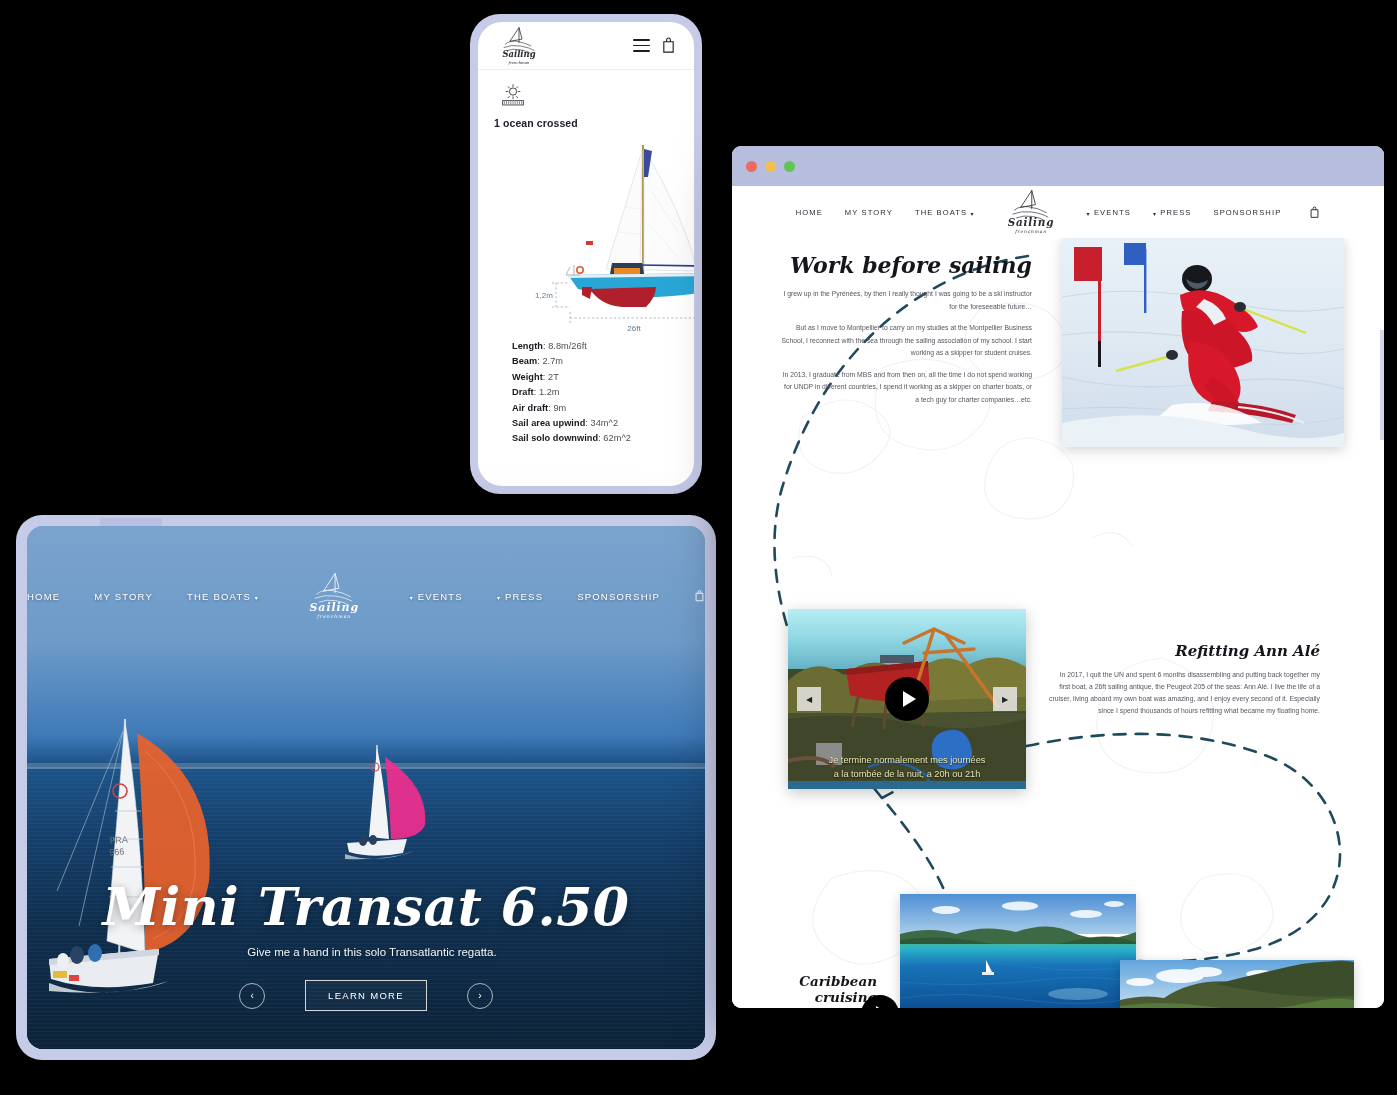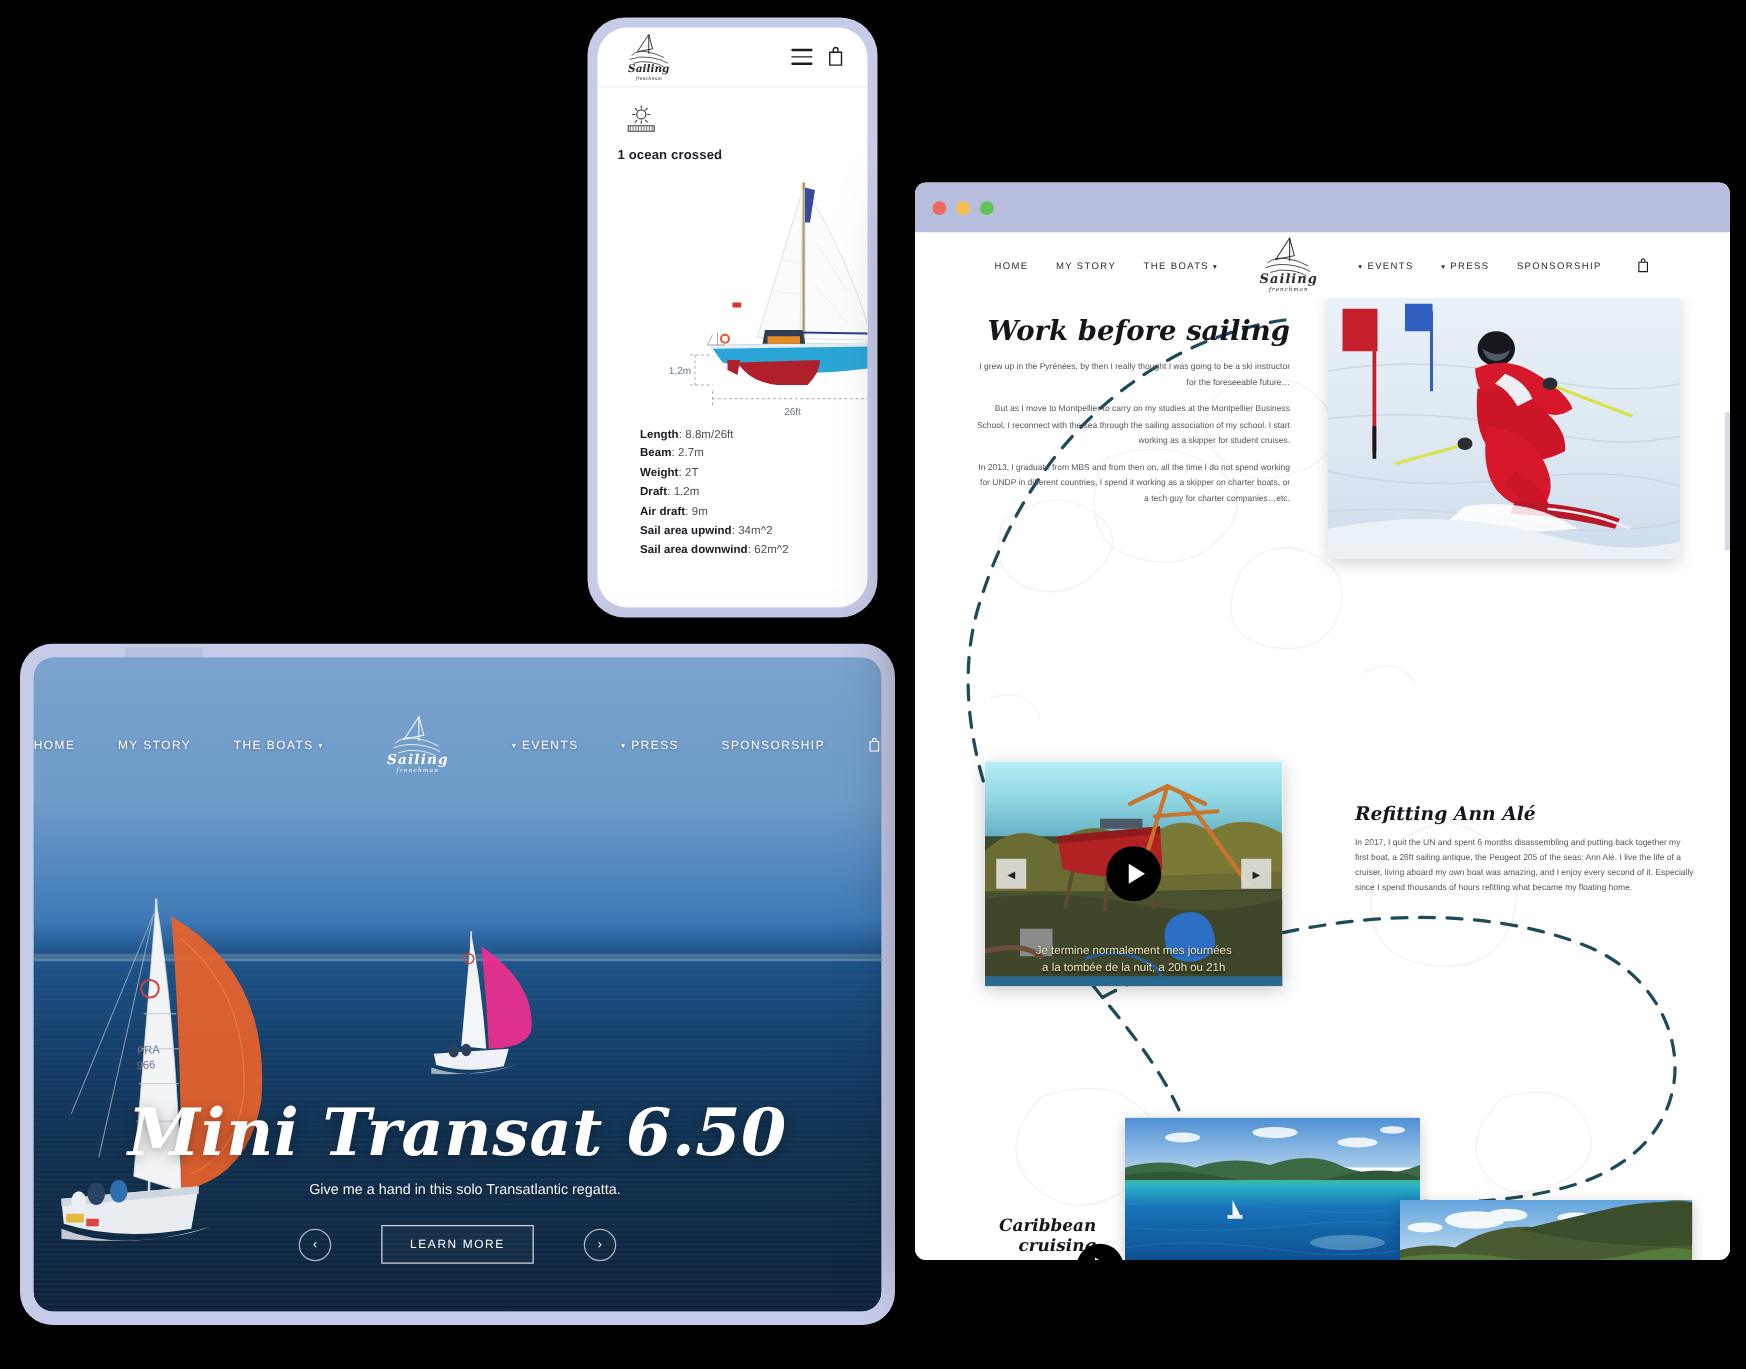--- a/index.html
+++ b/index.html
@@ -106,21 +106,21 @@
     width:44px; height:44px; border-radius:50%; background:#000; display:flex;
     align-items:center; justify-content:center;}
   .play-btn.small{ width:38px; height:38px;}
   .play-tri{ width:0; height:0; border-left:13px solid #fff; border-top:8px solid transparent;
     border-bottom:8px solid transparent; margin-left:4px;}
   .slide-ar{ position:absolute; top:50%; transform:translateY(-50%); width:24px; height:24px;
     background:rgba(230,230,230,.85); display:flex; align-items:center; justify-content:center;
     font-size:8px; color:#222;}
   .slide-ar.l{ left:9px;} .slide-ar.r{ right:9px;}
 
-  .refit-block{ position:absolute; left:352px; top:404px; width:272px; z-index:4;}
+  .refit-block{ position:absolute; left:316px; top:404px; width:272px; z-index:4;text-align:right;}
   .refit-block .sec-title{ font-size:15px; margin-bottom:9px;}
   .refit-block p{ font-size:6.8px; line-height:1.78; color:#55555f;}
 
   .carib-block{ position:absolute; left:50px; top:712px; width:95px; z-index:5; text-align:right;}
   .carib-block .sec-title{ font-size:13.5px; line-height:1.15; margin-bottom:7px;margin-top:24px;}
   .carib-block p{ font-size:6.8px; line-height:1.65; color:#55555f;}
   .carib-play{ position:absolute; left:148px; top:776px; z-index:6;}
 
   .carib-img1{ position:absolute; left:168px; top:656px; width:236px; height:116px;
     box-shadow:0 3px 11px rgba(0,0,0,.2); overflow:hidden; z-index:4;}
@@ -220,21 +220,21 @@
         </svg>
       </div>
 
       <ul class="spec-list">
         <li><b>Length</b>: <span>8.8m/26ft</span></li>
         <li><b>Beam</b>: <span>2.7m</span></li>
         <li><b>Weight</b>: <span>2T</span></li>
         <li><b>Draft</b>: <span>1.2m</span></li>
         <li><b>Air draft</b>: <span>9m</span></li>
         <li><b>Sail area upwind</b>: <span>34m^2</span></li>
-        <li><b>Sail area downwind</b>: <span>62m^2</span></li>
+        <li><b>Sail solo downwind</b>: <span>62m^2</span></li>
       </ul>
     </div>
 
   </div>
 </div>
 
 <div class="tablet-frame">
   <div class="tab-notch"></div>
   <div class="tablet-screen">
     <div class="hero-sky"></div>

